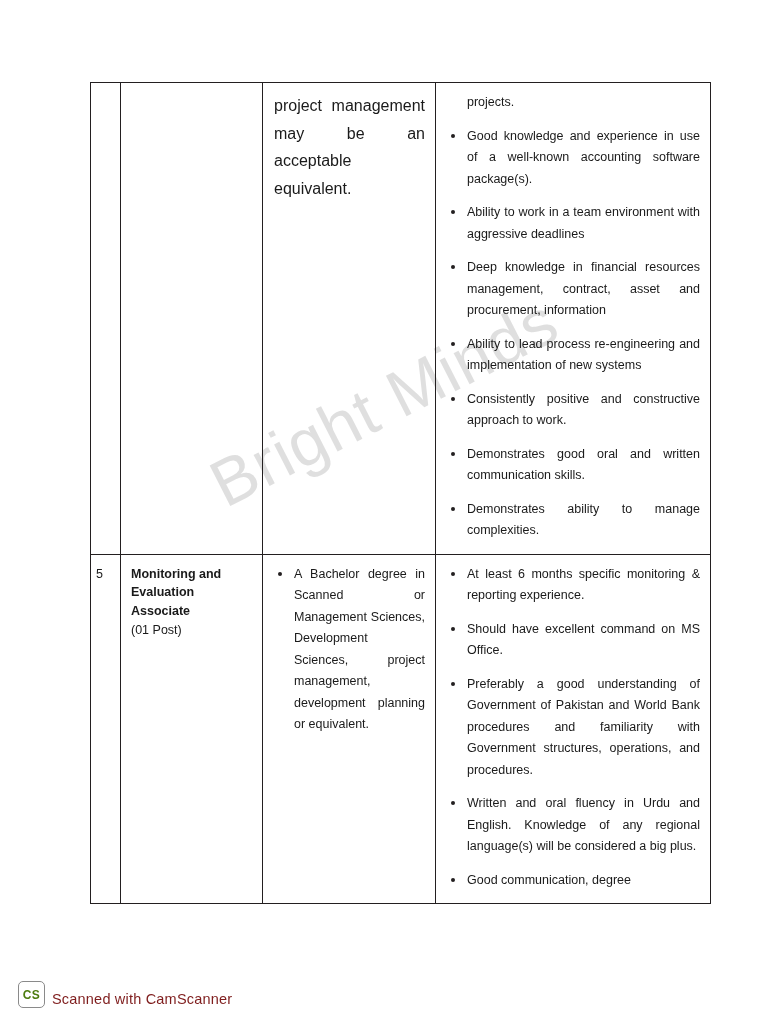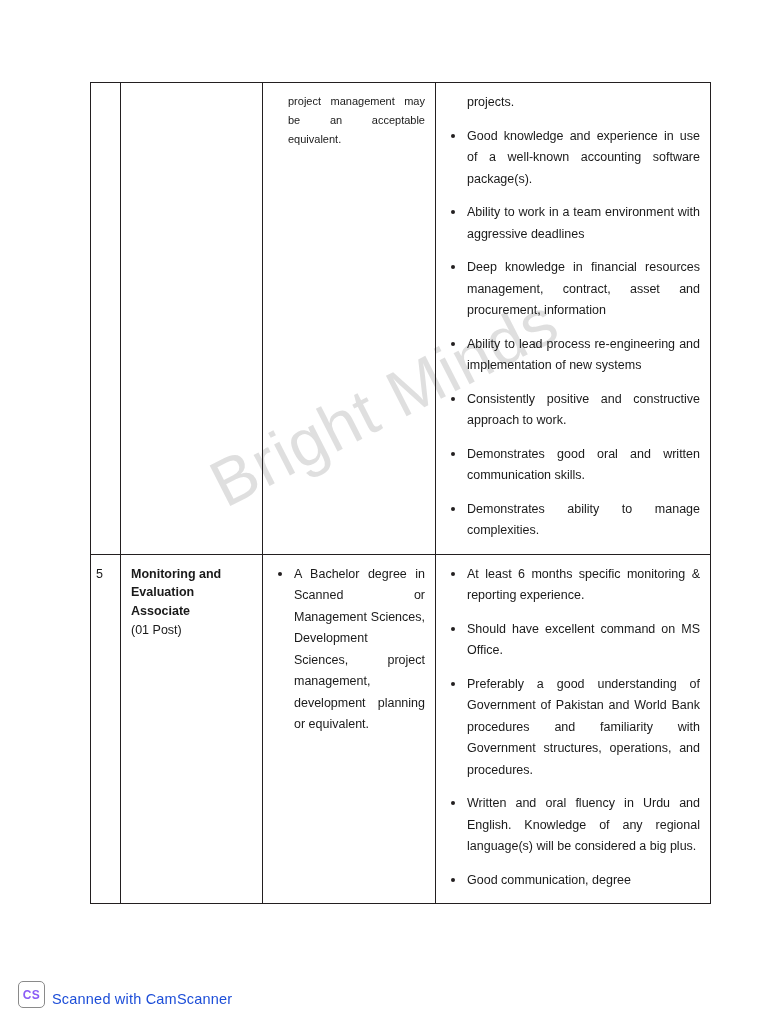--- a/index.html
+++ b/index.html
@@ -82,24 +82,24 @@
     font-weight: bold;
     line-height: 1.5;
     padding: 10px 8px 10px 10px;
   }
   .cell-title .posts {
     font-weight: normal;
     display: block;
   }
 
   .para {
-    font-size: 11px;
+    font-size: 16px;
     line-height: 1.72;
     text-align: justify;
-    margin: 0 0 4px 15px;
+    margin: 0 0 4px 1px;
   }
 
   ul.bullets {
     list-style: none;
     margin: 0;
     padding: 0;
   }
   ul.bullets > li {
     position: relative;
     padding-left: 21px;
@@ -140,35 +140,35 @@
     z-index: 20;
   }
   .cs-badge {
     position: absolute;
     left: 18px;
     bottom: 16px;
     width: 25px;
     height: 25px;
     border: 1.5px solid #8a8a8a;
     border-radius: 5px;
-    color: #8b5cf6;
+    color: #4d7c0f;
     font-size: 12px;
     font-weight: bold;
     display: flex;
     align-items: center;
     justify-content: center;
     letter-spacing: 0.5px;
     font-family: "Liberation Sans", sans-serif;
   }
   .cs-text {
     position: absolute;
     left: 52px;
     bottom: 17px;
     font-size: 14.5px;
-    color: #1d4ed8;
+    color: #7f1d1d;
     letter-spacing: 0.2px;
   }
 </style>
 </head>
 <body>
 
 <div class="page">
 
   <div class="watermark">
     <div class="watermark-text">Bright Minds</div>

